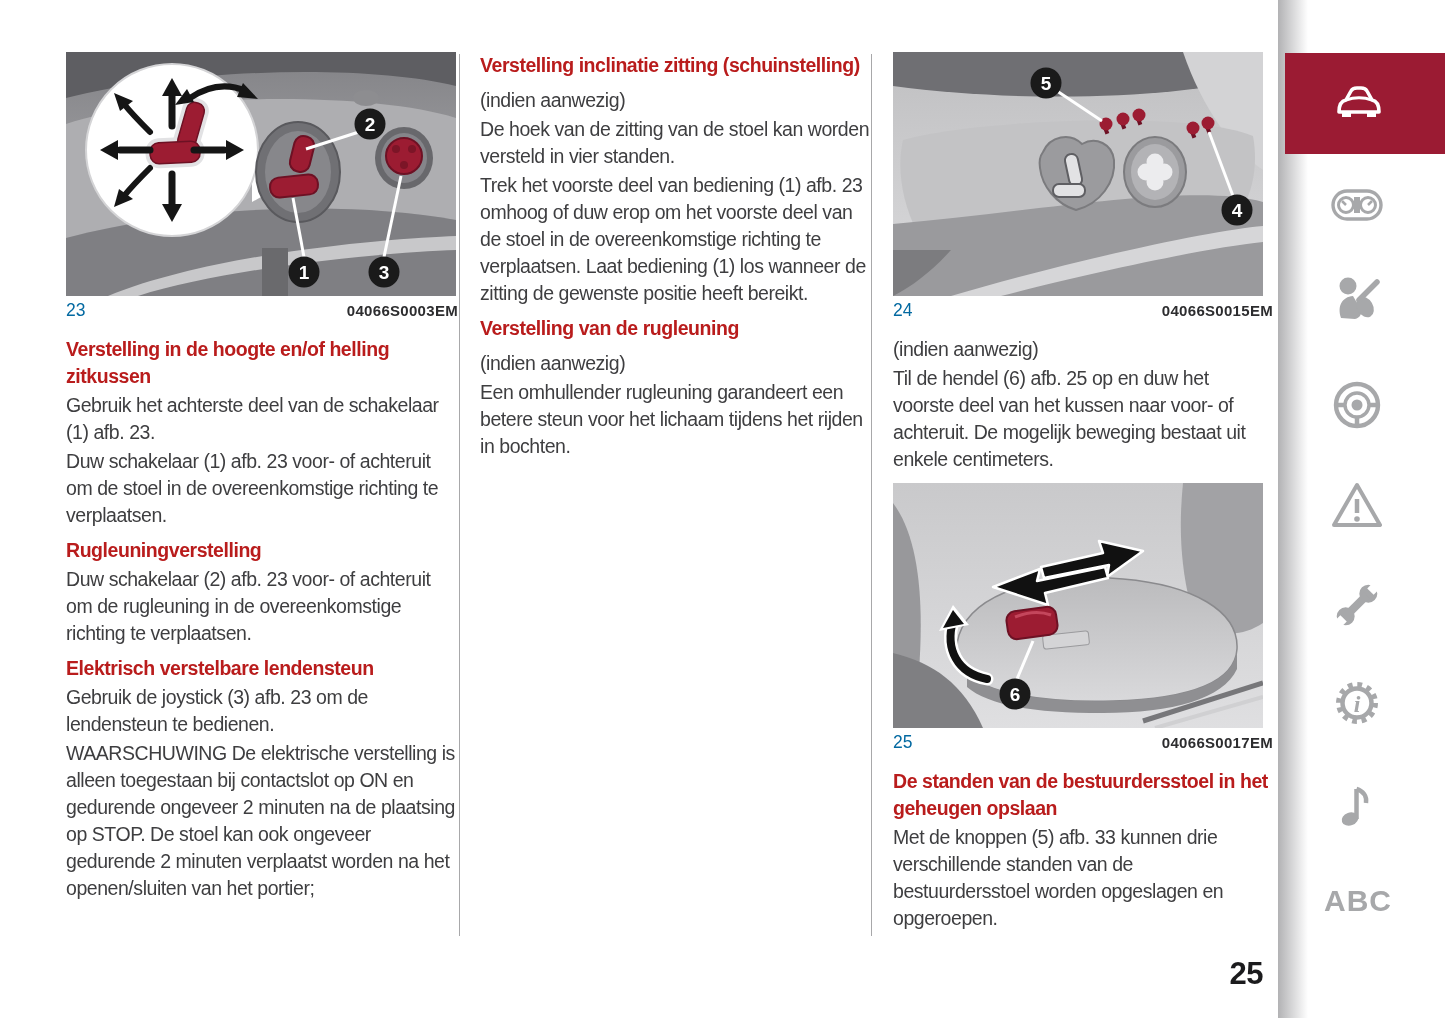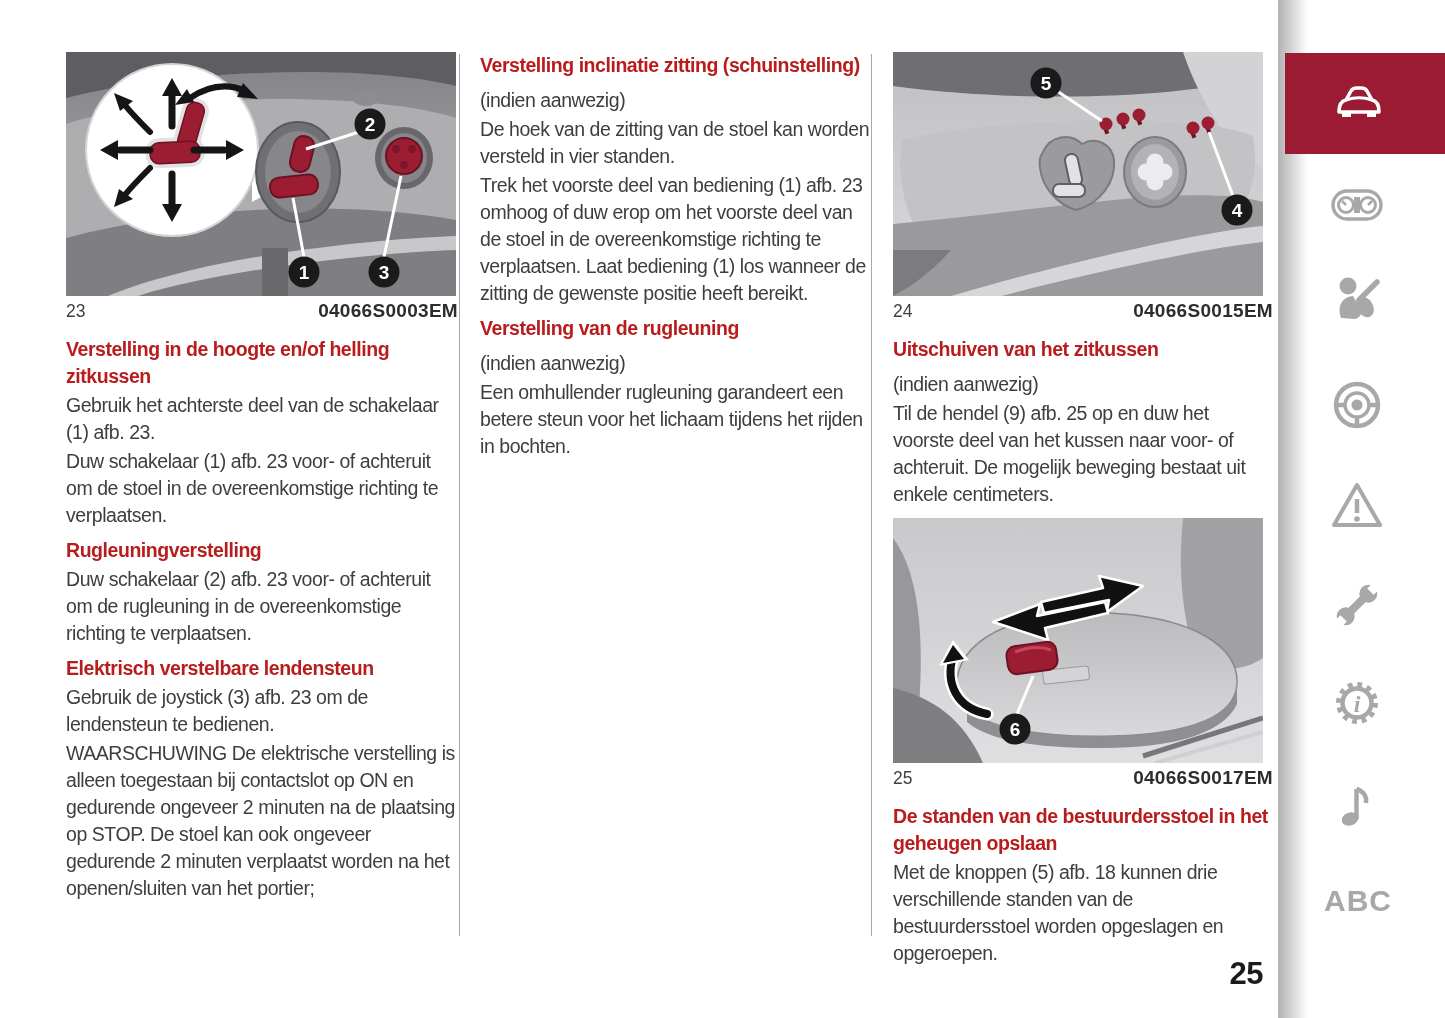--- a/index.html
+++ b/index.html
@@ -18,22 +18,22 @@
   #rule2{left:871px;}
 
   .h{font-weight:bold;color:#b91c1c;font-size:19.5px;line-height:27px;margin:8px 0 1px;letter-spacing:-0.45px;}
   .p{color:#3e3e40;font-size:19.5px;line-height:27px;margin:2px 0 0;letter-spacing:-0.45px;}
   .sub{margin-top:8px;}
   .col > :first-child{margin-top:0;}
 
   figure.fig{margin:0 0 14px;padding:0;}
   figure.fig svg{display:block;}
   .figcap{display:flex;justify-content:space-between;align-items:baseline;margin-top:4px;height:22px;}
-  .fignum{font-size:17.5px;color:#404040;}
-  .figcode{font-size:19px;font-weight:bold;color:#2d2d2f;letter-spacing:.3px;text-align:center;}
+  .fignum{font-size:17.5px;color:#0369a1;}
+  .figcode{font-size:15px;font-weight:bold;color:#2d2d2f;letter-spacing:.3px;text-align:center;}
 
   .pageno{position:absolute;left:893px;width:370px;top:956px;text-align:right;
     font-size:31px;font-weight:bold;color:#1b1b1d;letter-spacing:-0.5px;}
 
   .sidebar{position:absolute;left:1278px;top:0;width:167px;height:1018px;background:#ffffff;}
   .sidebar-shadow{position:absolute;left:0;top:0;width:30px;height:1018px;
     background:linear-gradient(to right,#b2b2b4,rgba(255,255,255,0));}
   .active-tab{position:absolute;left:7px;top:53px;width:160px;height:101px;background:#9b1b33;}
   .active-tab svg{position:absolute;left:46px;top:22px;}
   .tab{position:absolute;left:51px;width:56px;height:56px;}
@@ -201,23 +201,22 @@
           <circle cx="344" cy="158" r="15.5" fill="#1a1a1a"></circle>
           <text x="344" y="165">4</text>
         </g>
       </svg>
       <div class="figcap">
         <span class="fignum">24</span>
         <span class="figcode">04066S0015EM</span>
       </div>
     </figure>
 
-    <p class="h">Uitschuiven van het zitkussen</p>
     <p class="p sub">(indien aanwezig)</p>
-    <p class="p">Til de hendel (9) afb. 25 op en duw het voorste deel van het kussen naar voor- of achteruit. De mogelijk beweging bestaat uit enkele centimeters.</p>
+    <p class="p">Til de hendel (6) afb. 25 op en duw het voorste deel van het kussen naar voor- of achteruit. De mogelijk beweging bestaat uit enkele centimeters.</p>
 
     <figure class="fig" style="margin-top:10px">
       <svg width="370" height="245" viewBox="0 0 370 245">
         <defs>
           <linearGradient id="f25bg" x1="0" y1="0" x2="0" y2="1">
             <stop offset="0" stop-color="#c9c9cb"></stop>
               <stop offset="1" stop-color="#dfdfe1"></stop>
           </linearGradient>
           <linearGradient id="f25c" x1="0" y1="0" x2="0" y2="1">
             <stop offset="0" stop-color="#bbbbbd"></stop>
@@ -254,21 +253,21 @@
         <circle cx="122" cy="211" r="15.5" fill="#1a1a1a"></circle>
         <text x="122" y="218" font-family="Liberation Sans, sans-serif" font-size="19" font-weight="bold" fill="#ffffff" text-anchor="middle">6</text>
       </svg>
       <div class="figcap">
         <span class="fignum">25</span>
         <span class="figcode">04066S0017EM</span>
       </div>
     </figure>
 
     <p class="h">De standen van de bestuurdersstoel in het geheugen opslaan</p>
-    <p class="p">Met de knoppen (5) afb. 18 kunnen drie verschillende standen van de bestuurdersstoel worden opgeslagen en opgeroepen.</p>
+    <p class="p">Met de knoppen (5) afb. 33 kunnen drie verschillende standen van de bestuurdersstoel worden opgeslagen en opgeroepen.</p>
   </div>
 
   <div class="pageno">25</div>
 
   <div class="sidebar">
     <div class="sidebar-shadow"></div>
 
     <div class="active-tab">
       <svg width="56" height="56" viewBox="0 0 56 56">
         <path d="M8 37 c0-7 2-11 7-12 l5-9 c1-2 3-3 6-3 h4 c3 0 5 1 6 3 l5 9 c5 1 7 5 7 12 z" fill="none" stroke="#ffffff" stroke-width="3.6" stroke-linejoin="round"></path>

